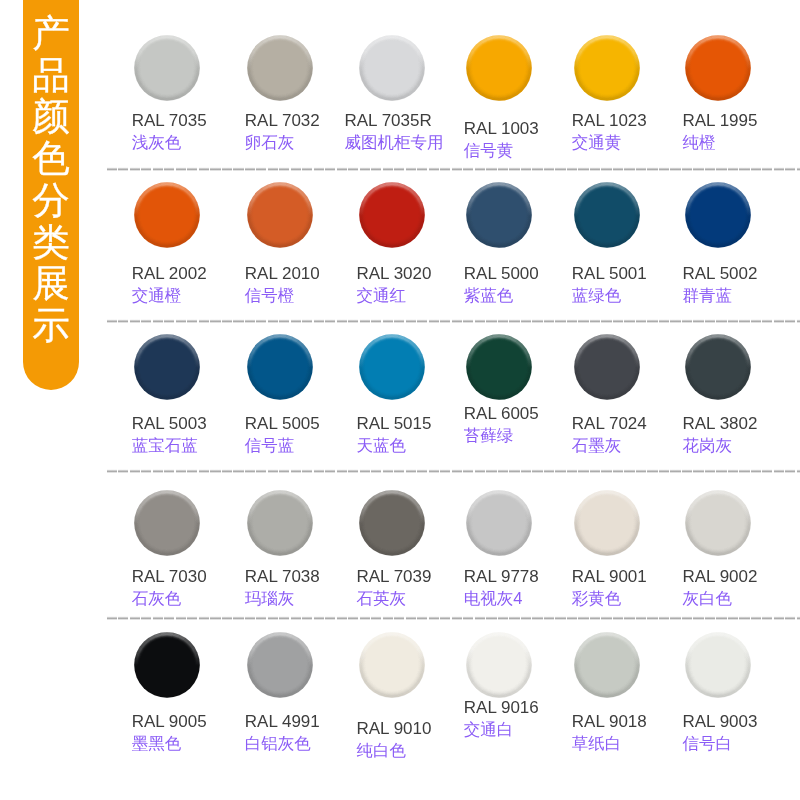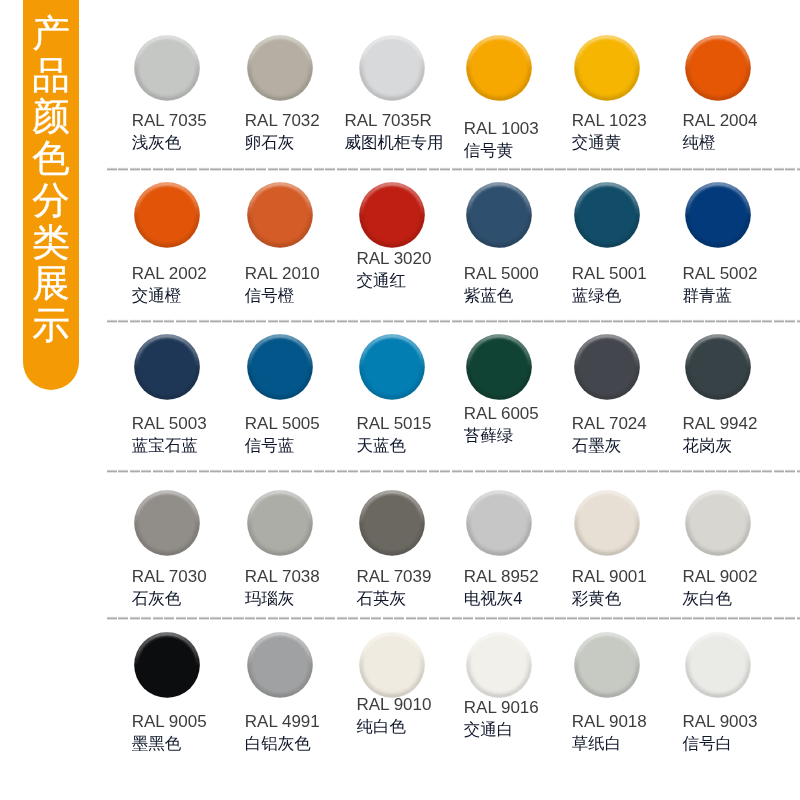--- a/index.html
+++ b/index.html
@@ -79,21 +79,21 @@
     display:inline-block;
   }
   .code{
     font-size:17px;
     color:#3d3d3d;
     line-height:21.5px;
     letter-spacing:0px;
   }
   .name{
     font-size:16.5px;
-    color:#0f172a;
+    color:#8b5cf6;
     line-height:21.5px;
   }
 </style>
 </head>
 <body>
 
 <svg id="svgdefs" aria-hidden="true">
     <defs>
   <linearGradient id="topGrad" x1="0" y1="0" x2="0" y2="1" gradientUnits="objectBoundingBox">
     <stop offset="0" stop-color="#ffffff" stop-opacity="0.47"></stop>
@@ -420,21 +420,21 @@
             <circle cx="33" cy="33" r="27.8" fill="none" stroke="url(#topGrad)" stroke-width="0.43000000000000005" opacity="0.094"></circle>
             <circle cx="33" cy="33" r="27.4" fill="none" stroke="url(#topGrad)" stroke-width="0.43000000000000005" opacity="0.048"></circle>
             <circle cx="33" cy="33" r="27" fill="none" stroke="url(#topGrad)" stroke-width="0.43000000000000005" opacity="0.02"></circle>
             <circle cx="33" cy="33" r="26.6" fill="none" stroke="url(#topGrad)" stroke-width="0.43000000000000005" opacity="0.006"></circle>
             <circle cx="33" cy="33" r="26.2" fill="none" stroke="url(#topGrad)" stroke-width="0.43000000000000005" opacity="0.001"></circle>
             <circle cx="33" cy="33" r="25.8" fill="none" stroke="url(#topGrad)" stroke-width="0.43000000000000005" opacity="0"></circle>
             <circle cx="33" cy="33" r="25.4" fill="none" stroke="url(#topGrad)" stroke-width="0.43000000000000005" opacity="0"></circle>
             <circle cx="33" cy="33" r="25" fill="none" stroke="url(#topGrad)" stroke-width="0.43000000000000005" opacity="0"></circle>
           </g>
         </svg>
-        <div class="labelwrap" style="top: 75px;"><div class="labels"><div class="code">RAL 2004</div><div class="name">纯橙</div></div></div>
+        <div class="labelwrap" style="top: 75px;"><div class="labels"><div class="code">RAL 1995</div><div class="name">纯橙</div></div></div>
       </div>
       <div class="cell" style="left: 167.2px; top: 182px;">
         <svg class="dot" viewBox="0 0 66 66" width="66" height="66">
           <circle cx="33" cy="33" r="32.8" fill="#E25508"></circle>
           <g>
             <circle cx="33" cy="33" r="32.6" fill="none" stroke="url(#botGrad)" stroke-width="0.43000000000000005" opacity="1"></circle>
             <circle cx="33" cy="33" r="32.2" fill="none" stroke="url(#botGrad)" stroke-width="0.43000000000000005" opacity="1"></circle>
             <circle cx="33" cy="33" r="31.8" fill="none" stroke="url(#botGrad)" stroke-width="0.43000000000000005" opacity="1"></circle>
             <circle cx="33" cy="33" r="31.4" fill="none" stroke="url(#botGrad)" stroke-width="0.43000000000000005" opacity="1"></circle>
             <circle cx="33" cy="33" r="31" fill="none" stroke="url(#botGrad)" stroke-width="0.43000000000000005" opacity="1"></circle>
@@ -570,21 +570,21 @@
             <circle cx="33" cy="33" r="27.8" fill="none" stroke="url(#topGrad)" stroke-width="0.43000000000000005" opacity="0.094"></circle>
             <circle cx="33" cy="33" r="27.4" fill="none" stroke="url(#topGrad)" stroke-width="0.43000000000000005" opacity="0.048"></circle>
             <circle cx="33" cy="33" r="27" fill="none" stroke="url(#topGrad)" stroke-width="0.43000000000000005" opacity="0.02"></circle>
             <circle cx="33" cy="33" r="26.6" fill="none" stroke="url(#topGrad)" stroke-width="0.43000000000000005" opacity="0.006"></circle>
             <circle cx="33" cy="33" r="26.2" fill="none" stroke="url(#topGrad)" stroke-width="0.43000000000000005" opacity="0.001"></circle>
             <circle cx="33" cy="33" r="25.8" fill="none" stroke="url(#topGrad)" stroke-width="0.43000000000000005" opacity="0"></circle>
             <circle cx="33" cy="33" r="25.4" fill="none" stroke="url(#topGrad)" stroke-width="0.43000000000000005" opacity="0"></circle>
             <circle cx="33" cy="33" r="25" fill="none" stroke="url(#topGrad)" stroke-width="0.43000000000000005" opacity="0"></circle>
           </g>
         </svg>
-        <div class="labelwrap" style="top: 66px; text-decoration: underline;"><div class="labels"><div class="code">RAL 3020</div><div class="name">交通红</div></div></div>
+        <div class="labelwrap" style="top: 81px; text-decoration: underline;"><div class="labels"><div class="code">RAL 3020</div><div class="name">交通红</div></div></div>
       </div>
       <div class="cell" style="left: 499.3px; top: 182px;">
         <svg class="dot" viewBox="0 0 66 66" width="66" height="66">
           <circle cx="33" cy="33" r="32.8" fill="#2F4F6E"></circle>
           <g>
             <circle cx="33" cy="33" r="32.6" fill="none" stroke="url(#botGrad)" stroke-width="0.43000000000000005" opacity="1"></circle>
             <circle cx="33" cy="33" r="32.2" fill="none" stroke="url(#botGrad)" stroke-width="0.43000000000000005" opacity="1"></circle>
             <circle cx="33" cy="33" r="31.8" fill="none" stroke="url(#botGrad)" stroke-width="0.43000000000000005" opacity="1"></circle>
             <circle cx="33" cy="33" r="31.4" fill="none" stroke="url(#botGrad)" stroke-width="0.43000000000000005" opacity="1"></circle>
             <circle cx="33" cy="33" r="31" fill="none" stroke="url(#botGrad)" stroke-width="0.43000000000000005" opacity="1"></circle>
@@ -1020,21 +1020,21 @@
             <circle cx="33" cy="33" r="27.8" fill="none" stroke="url(#topGrad)" stroke-width="0.43000000000000005" opacity="0.094"></circle>
             <circle cx="33" cy="33" r="27.4" fill="none" stroke="url(#topGrad)" stroke-width="0.43000000000000005" opacity="0.048"></circle>
             <circle cx="33" cy="33" r="27" fill="none" stroke="url(#topGrad)" stroke-width="0.43000000000000005" opacity="0.02"></circle>
             <circle cx="33" cy="33" r="26.6" fill="none" stroke="url(#topGrad)" stroke-width="0.43000000000000005" opacity="0.006"></circle>
             <circle cx="33" cy="33" r="26.2" fill="none" stroke="url(#topGrad)" stroke-width="0.43000000000000005" opacity="0.001"></circle>
             <circle cx="33" cy="33" r="25.8" fill="none" stroke="url(#topGrad)" stroke-width="0.43000000000000005" opacity="0"></circle>
             <circle cx="33" cy="33" r="25.4" fill="none" stroke="url(#topGrad)" stroke-width="0.43000000000000005" opacity="0"></circle>
             <circle cx="33" cy="33" r="25" fill="none" stroke="url(#topGrad)" stroke-width="0.43000000000000005" opacity="0"></circle>
           </g>
         </svg>
-        <div class="labelwrap" style="top: 79px;"><div class="labels"><div class="code">RAL 9942</div><div class="name">花岗灰</div></div></div>
+        <div class="labelwrap" style="top: 79px;"><div class="labels"><div class="code">RAL 3802</div><div class="name">花岗灰</div></div></div>
       </div>
       <div class="cell" style="left: 167.2px; top: 490px;">
         <svg class="dot" viewBox="0 0 66 66" width="66" height="66">
           <circle cx="33" cy="33" r="32.8" fill="#918D88"></circle>
           <g>
             <circle cx="33" cy="33" r="32.6" fill="none" stroke="url(#botGrad)" stroke-width="0.43000000000000005" opacity="1"></circle>
             <circle cx="33" cy="33" r="32.2" fill="none" stroke="url(#botGrad)" stroke-width="0.43000000000000005" opacity="1"></circle>
             <circle cx="33" cy="33" r="31.8" fill="none" stroke="url(#botGrad)" stroke-width="0.43000000000000005" opacity="1"></circle>
             <circle cx="33" cy="33" r="31.4" fill="none" stroke="url(#botGrad)" stroke-width="0.43000000000000005" opacity="1"></circle>
             <circle cx="33" cy="33" r="31" fill="none" stroke="url(#botGrad)" stroke-width="0.43000000000000005" opacity="1"></circle>
@@ -1220,21 +1220,21 @@
             <circle cx="33" cy="33" r="27.8" fill="none" stroke="url(#topGrad)" stroke-width="0.43000000000000005" opacity="0.094"></circle>
             <circle cx="33" cy="33" r="27.4" fill="none" stroke="url(#topGrad)" stroke-width="0.43000000000000005" opacity="0.048"></circle>
             <circle cx="33" cy="33" r="27" fill="none" stroke="url(#topGrad)" stroke-width="0.43000000000000005" opacity="0.02"></circle>
             <circle cx="33" cy="33" r="26.6" fill="none" stroke="url(#topGrad)" stroke-width="0.43000000000000005" opacity="0.006"></circle>
             <circle cx="33" cy="33" r="26.2" fill="none" stroke="url(#topGrad)" stroke-width="0.43000000000000005" opacity="0.001"></circle>
             <circle cx="33" cy="33" r="25.8" fill="none" stroke="url(#topGrad)" stroke-width="0.43000000000000005" opacity="0"></circle>
             <circle cx="33" cy="33" r="25.4" fill="none" stroke="url(#topGrad)" stroke-width="0.43000000000000005" opacity="0"></circle>
             <circle cx="33" cy="33" r="25" fill="none" stroke="url(#topGrad)" stroke-width="0.43000000000000005" opacity="0"></circle>
           </g>
         </svg>
-        <div class="labelwrap" style="top: 76px;"><div class="labels"><div class="code">RAL 8952</div><div class="name">电视灰4</div></div></div>
+        <div class="labelwrap" style="top: 76px;"><div class="labels"><div class="code">RAL 9778</div><div class="name">电视灰4</div></div></div>
       </div>
       <div class="cell" style="left: 607.3px; top: 490px;">
         <svg class="dot" viewBox="0 0 66 66" width="66" height="66">
           <circle cx="33" cy="33" r="32.8" fill="#E7DFD4"></circle>
           <g>
             <circle cx="33" cy="33" r="32.6" fill="none" stroke="url(#botGrad)" stroke-width="0.43000000000000005" opacity="1"></circle>
             <circle cx="33" cy="33" r="32.2" fill="none" stroke="url(#botGrad)" stroke-width="0.43000000000000005" opacity="1"></circle>
             <circle cx="33" cy="33" r="31.8" fill="none" stroke="url(#botGrad)" stroke-width="0.43000000000000005" opacity="1"></circle>
             <circle cx="33" cy="33" r="31.4" fill="none" stroke="url(#botGrad)" stroke-width="0.43000000000000005" opacity="1"></circle>
             <circle cx="33" cy="33" r="31" fill="none" stroke="url(#botGrad)" stroke-width="0.43000000000000005" opacity="1"></circle>
@@ -1470,21 +1470,21 @@
             <circle cx="33" cy="33" r="27.8" fill="none" stroke="url(#topGrad)" stroke-width="0.43000000000000005" opacity="0.094"></circle>
             <circle cx="33" cy="33" r="27.4" fill="none" stroke="url(#topGrad)" stroke-width="0.43000000000000005" opacity="0.048"></circle>
             <circle cx="33" cy="33" r="27" fill="none" stroke="url(#topGrad)" stroke-width="0.43000000000000005" opacity="0.02"></circle>
             <circle cx="33" cy="33" r="26.6" fill="none" stroke="url(#topGrad)" stroke-width="0.43000000000000005" opacity="0.006"></circle>
             <circle cx="33" cy="33" r="26.2" fill="none" stroke="url(#topGrad)" stroke-width="0.43000000000000005" opacity="0.001"></circle>
             <circle cx="33" cy="33" r="25.8" fill="none" stroke="url(#topGrad)" stroke-width="0.43000000000000005" opacity="0"></circle>
             <circle cx="33" cy="33" r="25.4" fill="none" stroke="url(#topGrad)" stroke-width="0.43000000000000005" opacity="0"></circle>
             <circle cx="33" cy="33" r="25" fill="none" stroke="url(#topGrad)" stroke-width="0.43000000000000005" opacity="0"></circle>
           </g>
         </svg>
-        <div class="labelwrap" style="top: 62px;"><div class="labels"><div class="code">RAL 9010</div><div class="name">纯白色</div></div></div>
+        <div class="labelwrap" style="top: 86px;"><div class="labels"><div class="code">RAL 9010</div><div class="name">纯白色</div></div></div>
       </div>
       <div class="cell" style="left: 499.3px; top: 632px;">
         <svg class="dot" viewBox="0 0 66 66" width="66" height="66">
           <circle cx="33" cy="33" r="32.8" fill="#F1F0EB"></circle>
           <g>
             <circle cx="33" cy="33" r="32.6" fill="none" stroke="url(#botGrad)" stroke-width="0.43000000000000005" opacity="1"></circle>
             <circle cx="33" cy="33" r="32.2" fill="none" stroke="url(#botGrad)" stroke-width="0.43000000000000005" opacity="1"></circle>
             <circle cx="33" cy="33" r="31.8" fill="none" stroke="url(#botGrad)" stroke-width="0.43000000000000005" opacity="1"></circle>
             <circle cx="33" cy="33" r="31.4" fill="none" stroke="url(#botGrad)" stroke-width="0.43000000000000005" opacity="1"></circle>
             <circle cx="33" cy="33" r="31" fill="none" stroke="url(#botGrad)" stroke-width="0.43000000000000005" opacity="1"></circle>

